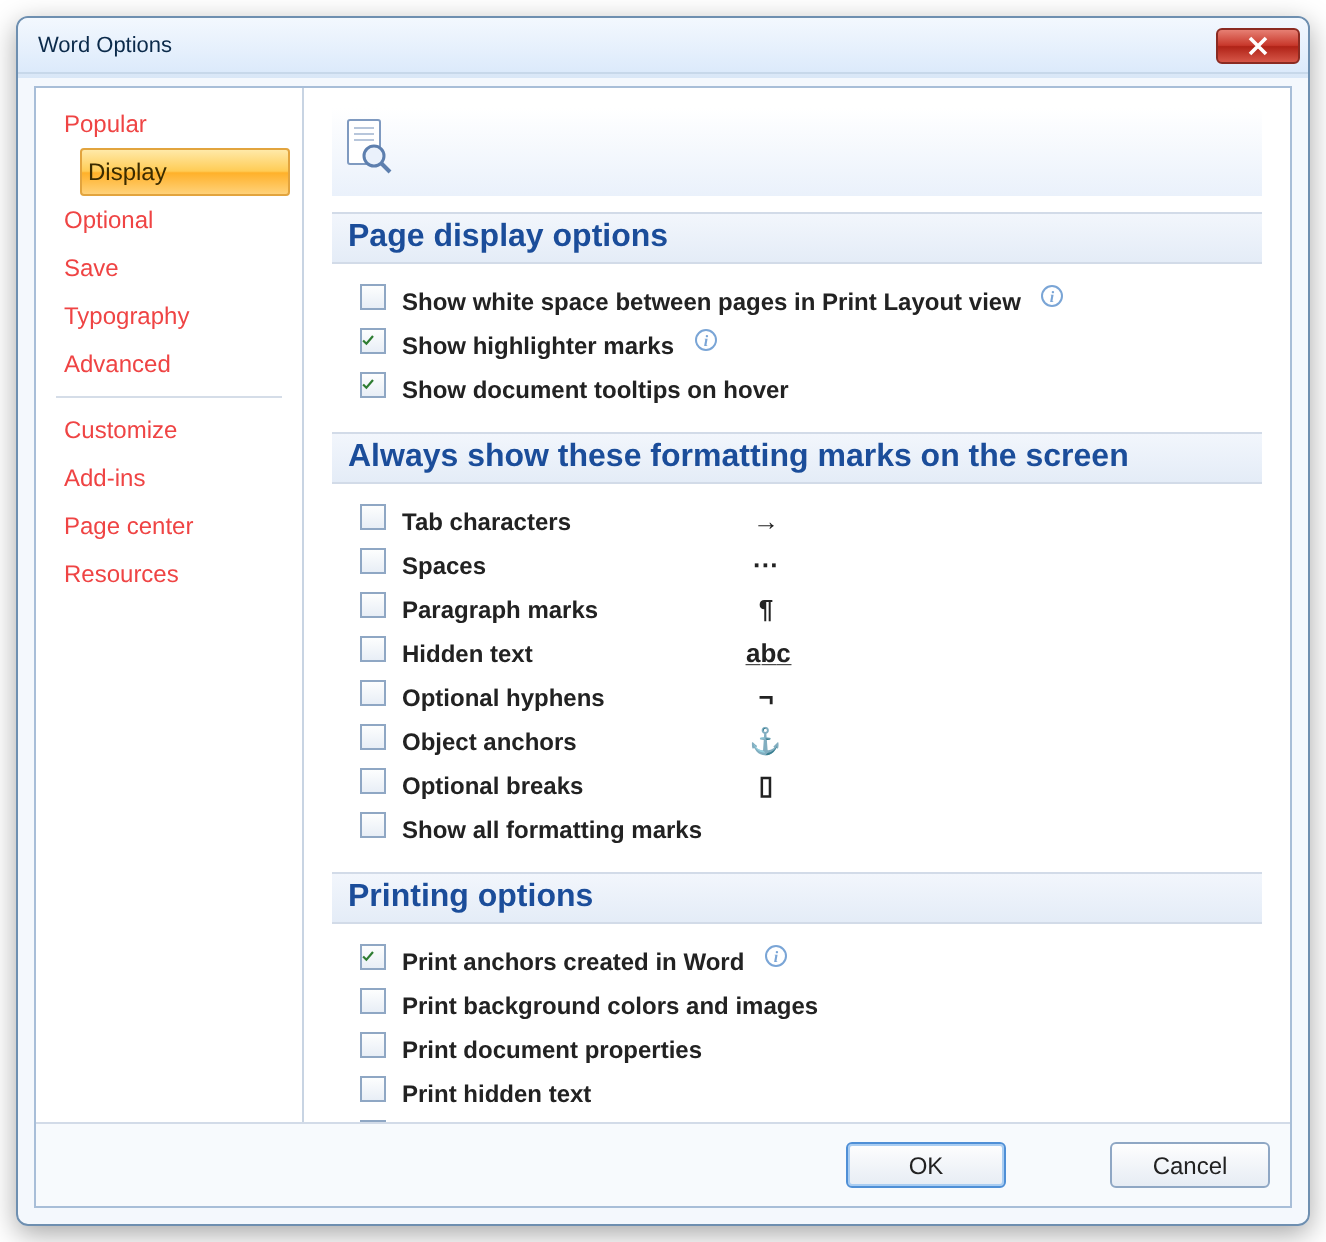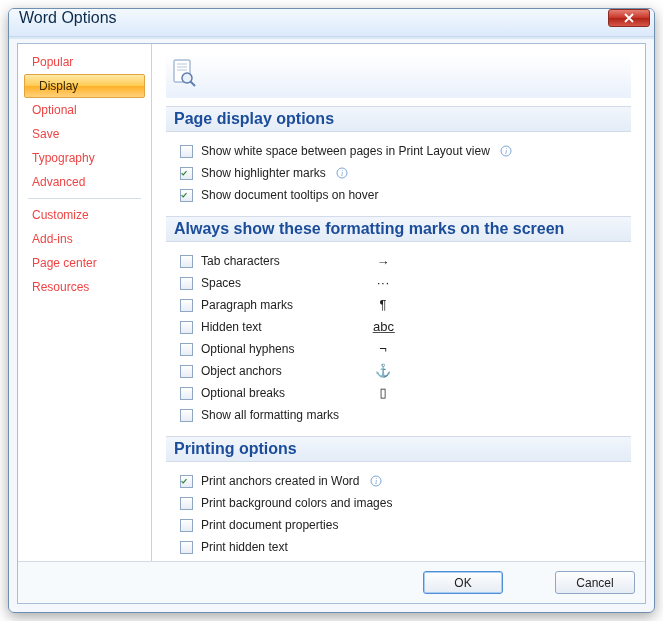--- a/index.html
+++ b/index.html
@@ -19,23 +19,24 @@
     border: 1px solid #6e8fb0;
     border-radius: 6px;
     background: linear-gradient(#eaf2fb, #d9e7f7 30px, #f4f8fd 30px);
     box-shadow: 0 4px 14px rgba(0,0,0,0.35);
     overflow: hidden;
   }
   .titlebar {
     height: 28px;
     background: linear-gradient(#f3f8fe, #dceafb);
     display: flex;
+    align-items: center;
     padding: 0 4px 0 10px;
     color: #0b2a4a;
-    font-size: 16px;
+    font-size: 11px;
     border-bottom: 1px solid #c7d8ea;
   }
   .titlebar .title { flex: 1; }
   .close-btn {
     width: 42px; height: 18px;
     background: linear-gradient(#e67f73, #c8382b 48%, #b02317 52%, #d65648);
     border: 1px solid #8b2b22;
     border-radius: 3px;
     display: flex; align-items: center; justify-content: center;
     color: #fff;
@@ -61,21 +62,22 @@
     padding: 5px 8px;
     color: #ef4444;
     cursor: pointer;
     border-radius: 2px;
     margin-right: 6px;
   }
   .sidebar .item.selected {
     background: linear-gradient(#ffe9a8, #ffcc55 48%, #ffb12a 52%, #ffd27a);
     color: #3a2b00;
     border: 1px solid #e2a43e;
-    padding: 4px 14px;
+    padding: 4px 3px;
+    margin-left: 16px;
   }
   .sidebar .sep {
     border-top: 1px solid #d5dde8;
     margin: 4px 10px 4px 4px;
   }
   .content {
     flex: 1;
     overflow: auto;
     padding: 10px 14px 10px 14px;
     color: #333;
@@ -103,24 +105,24 @@
     font-weight: bold;
     font-size: 16px;
     padding: 3px 8px;
     border-top: 1px solid #d2dbe8;
     border-bottom: 1px solid #d2dbe8;
     margin: 6px 0 8px 0;
   }
   .opts { padding: 0 4px 4px 14px; }
   .opt-row {
     display: flex;
-    align-items: center;
     gap: 8px;
     padding: 2px 0;
     line-height: 18px;
+    font-weight: bold;
   }
   .chk {
     width: 13px; height: 13px;
     border: 1px solid #8fa7c4;
     background: linear-gradient(#fdfefe, #e8eef6);
     display: inline-flex; align-items: center; justify-content: center;
     cursor: pointer;
     flex-shrink: 0;
   }
   .chk.checked::after {

